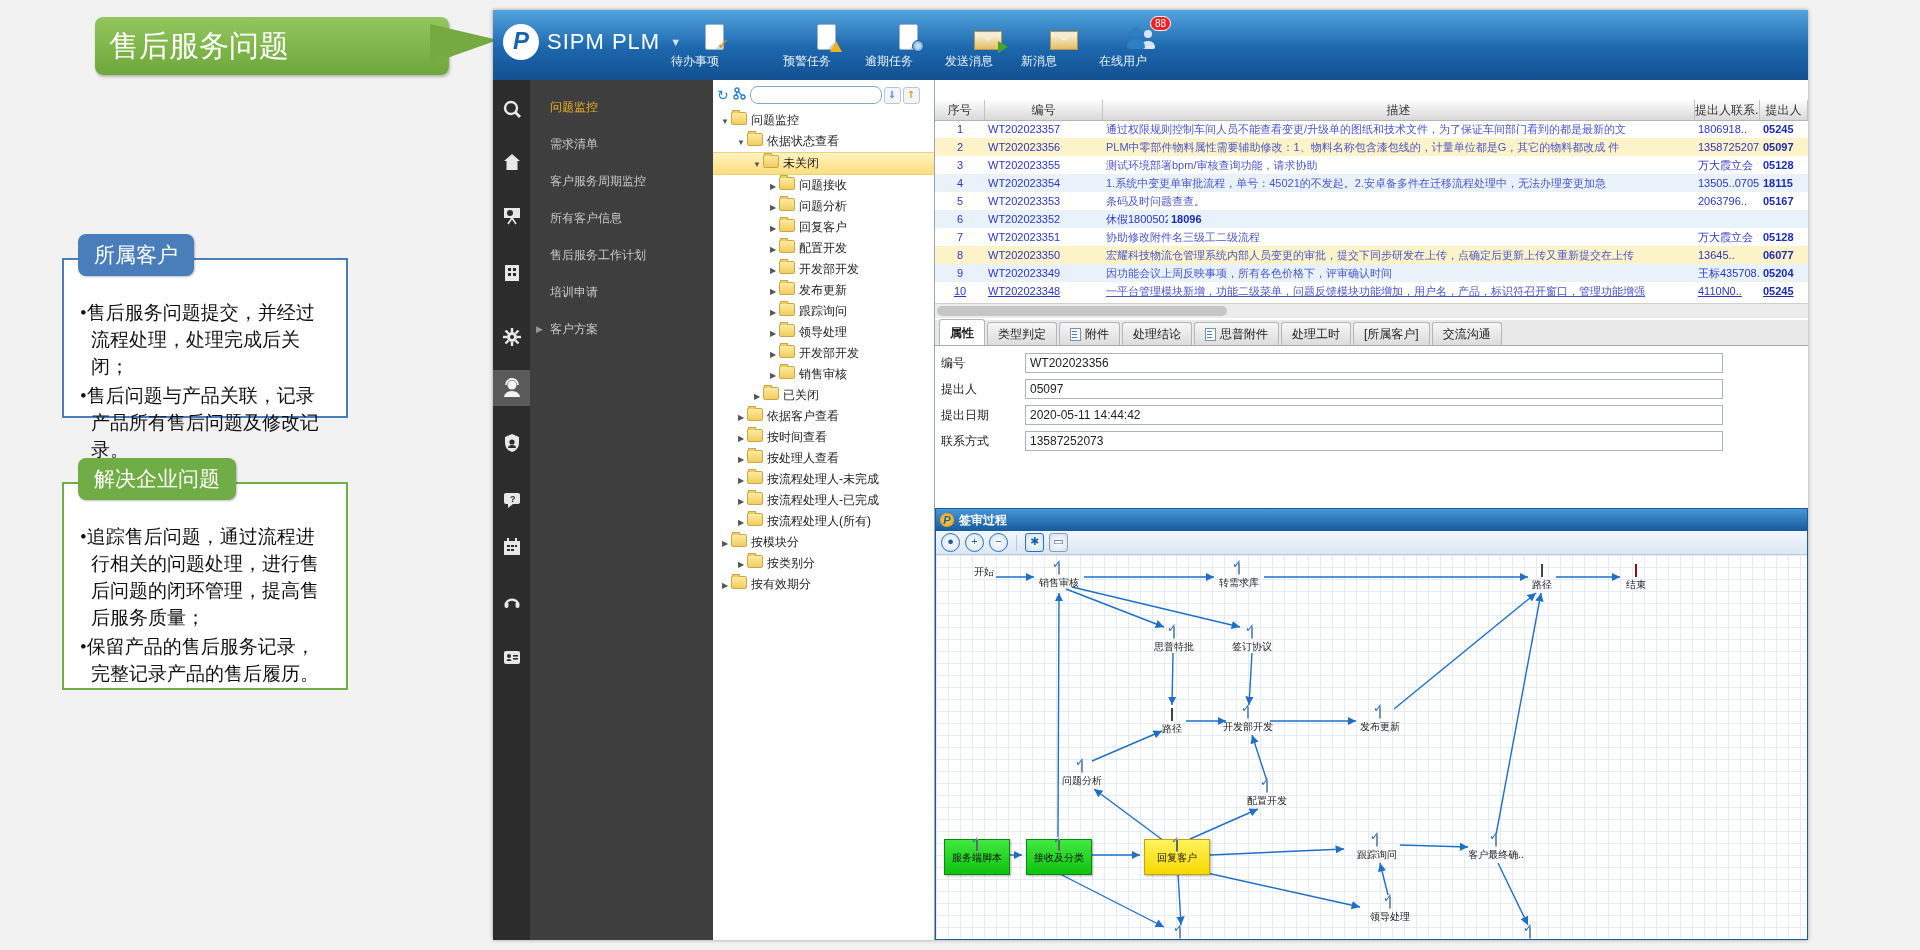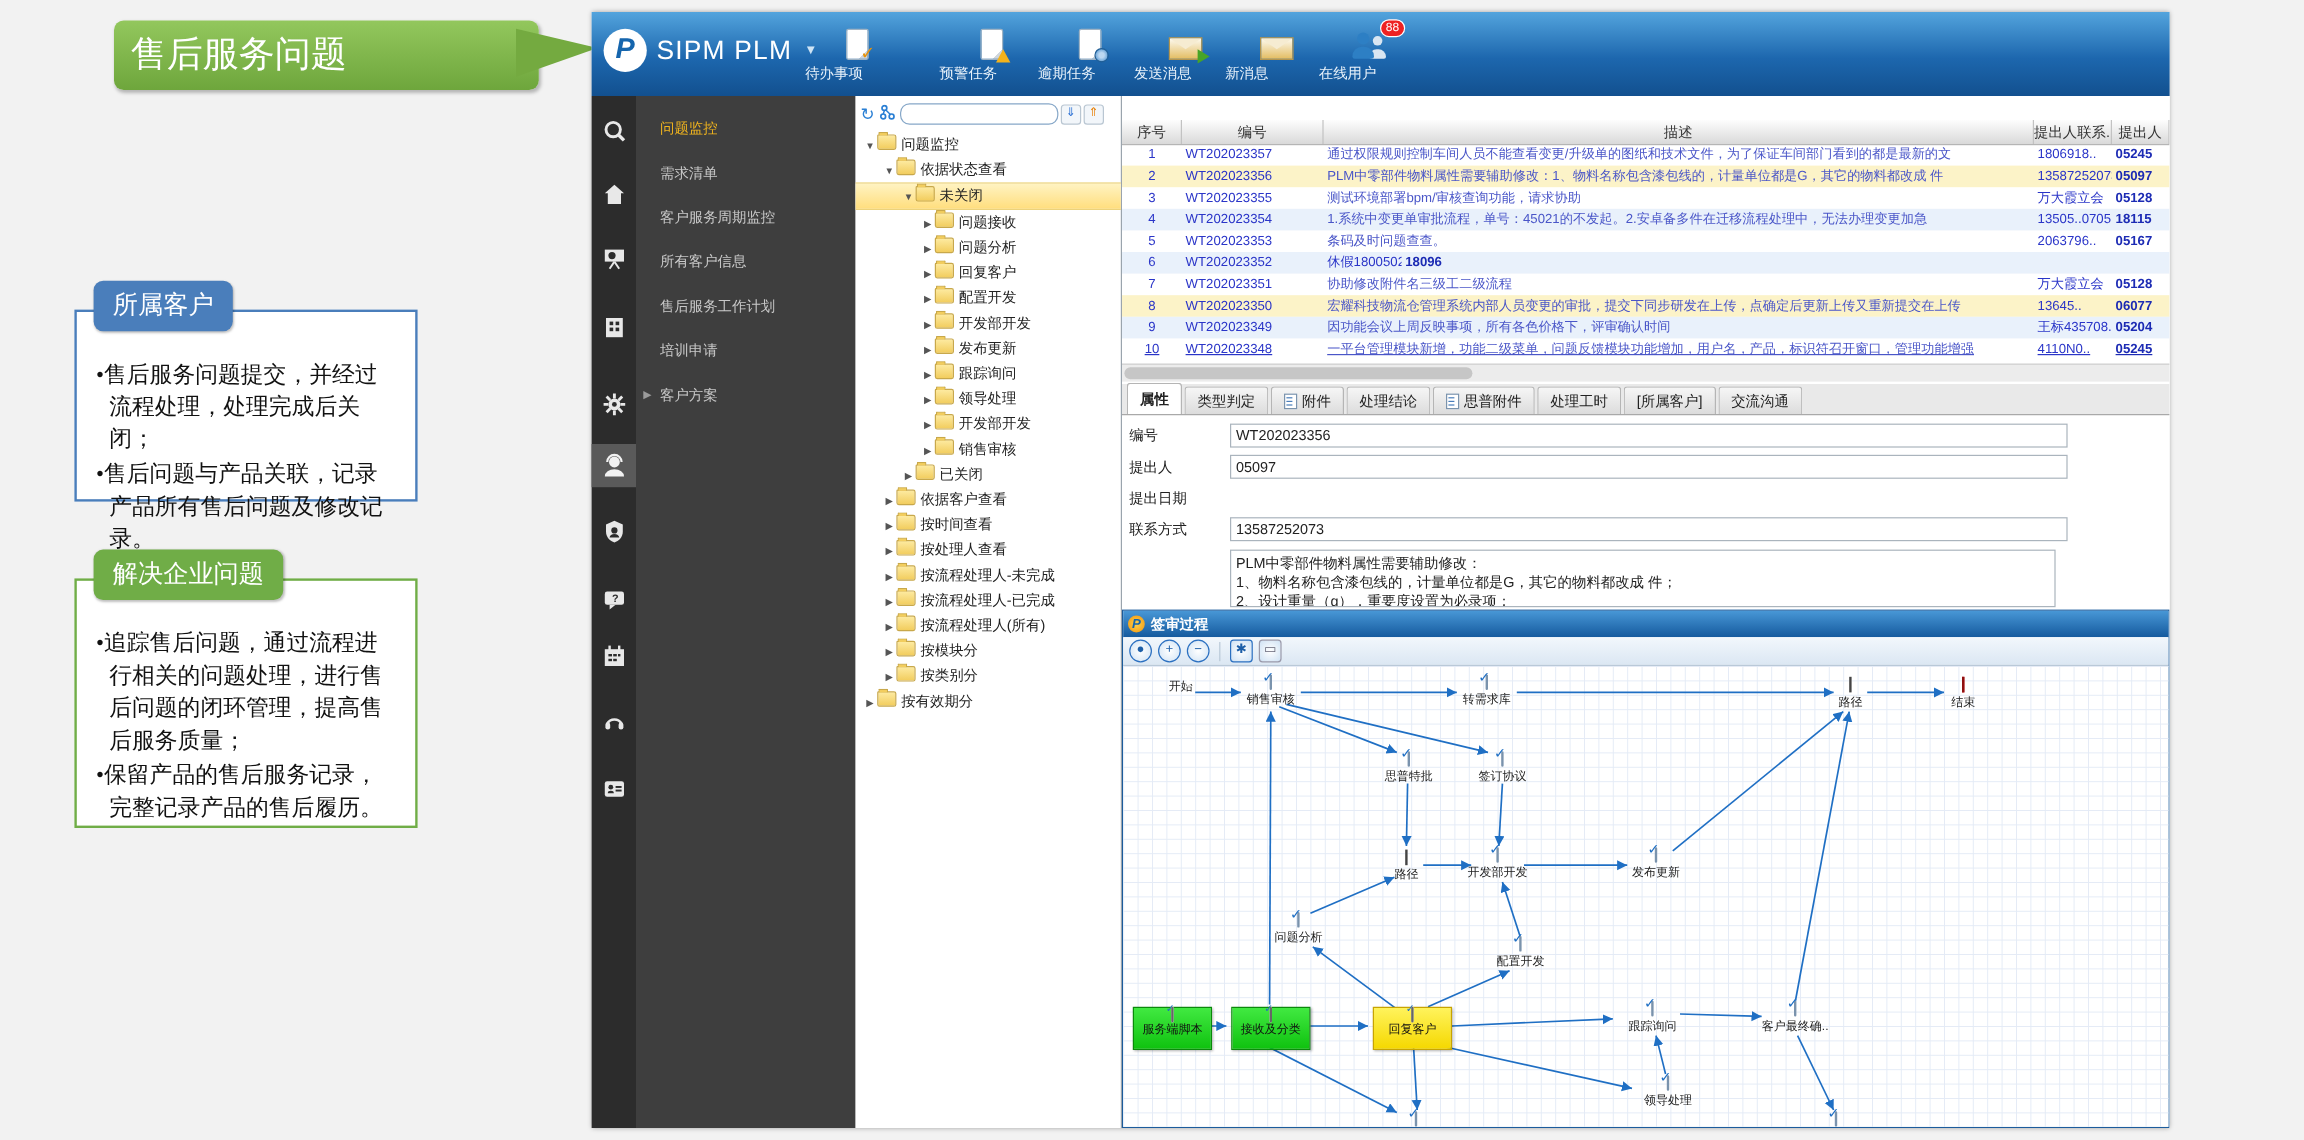--- a/index.html
+++ b/index.html
@@ -355,21 +355,21 @@
         <div class="ti" style="padding-left:54px"><span class="arr">▶</span><span class="folder"></span><span>领导处理</span></div>
         <div class="ti" style="padding-left:54px"><span class="arr">▶</span><span class="folder"></span><span>开发部开发</span></div>
         <div class="ti" style="padding-left:54px"><span class="arr">▶</span><span class="folder"></span><span>销售审核</span></div>
         <div class="ti" style="padding-left:38px"><span class="arr">▶</span><span class="folder"></span><span>已关闭</span></div>
         <div class="ti" style="padding-left:22px"><span class="arr">▶</span><span class="folder"></span><span>依据客户查看</span></div>
         <div class="ti" style="padding-left:22px"><span class="arr">▶</span><span class="folder"></span><span>按时间查看</span></div>
         <div class="ti" style="padding-left:22px"><span class="arr">▶</span><span class="folder"></span><span>按处理人查看</span></div>
         <div class="ti" style="padding-left:22px"><span class="arr">▶</span><span class="folder"></span><span>按流程处理人-未完成</span></div>
         <div class="ti" style="padding-left:22px"><span class="arr">▶</span><span class="folder"></span><span>按流程处理人-已完成</span></div>
         <div class="ti" style="padding-left:22px"><span class="arr">▶</span><span class="folder"></span><span>按流程处理人(所有)</span></div>
-        <div class="ti" style="padding-left:22px"><span class="arr">▶</span><span class="folder"></span><span>按模块分</span></div>
+        <div class="ti" style="padding-left:6px"><span class="arr">▶</span><span class="folder"></span><span>按模块分</span></div>
         <div class="ti" style="padding-left:22px"><span class="arr">▶</span><span class="folder"></span><span>按类别分</span></div>
         <div class="ti" style="padding-left:6px"><span class="arr">▶</span><span class="folder"></span><span>按有效期分</span></div>
       </div>
     </div>
 
     <div class="main">
       <div class="filterbar"></div>
 
       <div class="thead">
         <div class="th c0">序号</div>
@@ -475,28 +475,26 @@
       <div class="frow" style="top:272px">
         <span class="flabel">编号</span>
         <input value="WT202023356" style="">
       </div>
       <div class="frow" style="top:298px">
         <span class="flabel">提出人</span>
         <input value="05097" style="">
       </div>
       <div class="frow" style="top:324px">
         <span class="flabel">提出日期</span>
+        <input value="2020-05-11 14:44:42" style="">
       </div>
       <div class="frow" style="top:350px">
         <span class="flabel">联系方式</span>
         <input value="13587252073" style="">
       </div>
-      <div class="descbox">PLM中零部件物料属性需要辅助修改：
-1、物料名称包含漆包线的，计量单位都是G，其它的物料都改成 件；
-2、设计重量（g），重要度设置为必录项；</div>
 
       <div class="wf">
         <div class="wf-title">
           <span class="wf-logo">P</span>
           <span>签审过程</span>
         </div>
         <div class="wf-toolbar">
           <span class="wf-btn">●</span>
           <span class="wf-btn">+</span>
           <span class="wf-btn">−</span>

